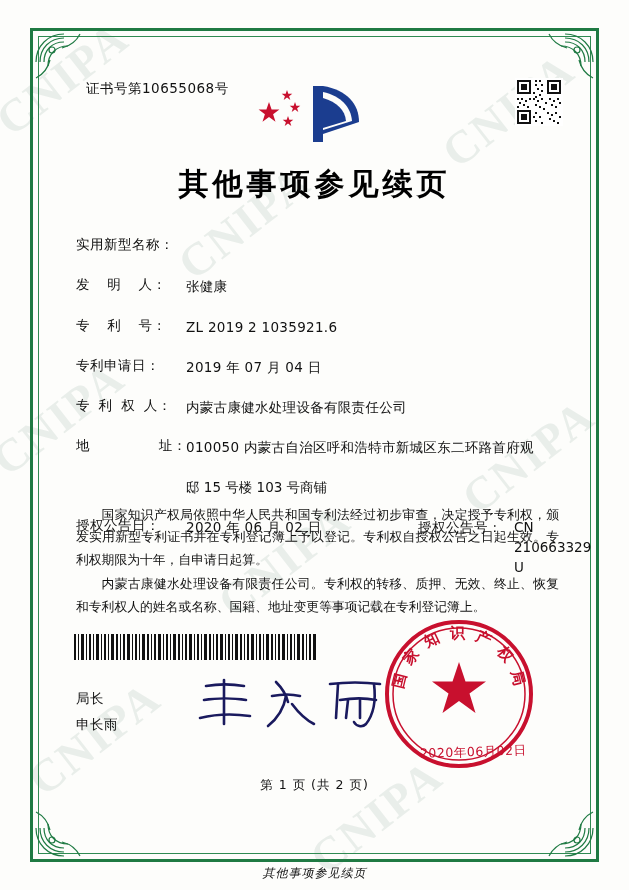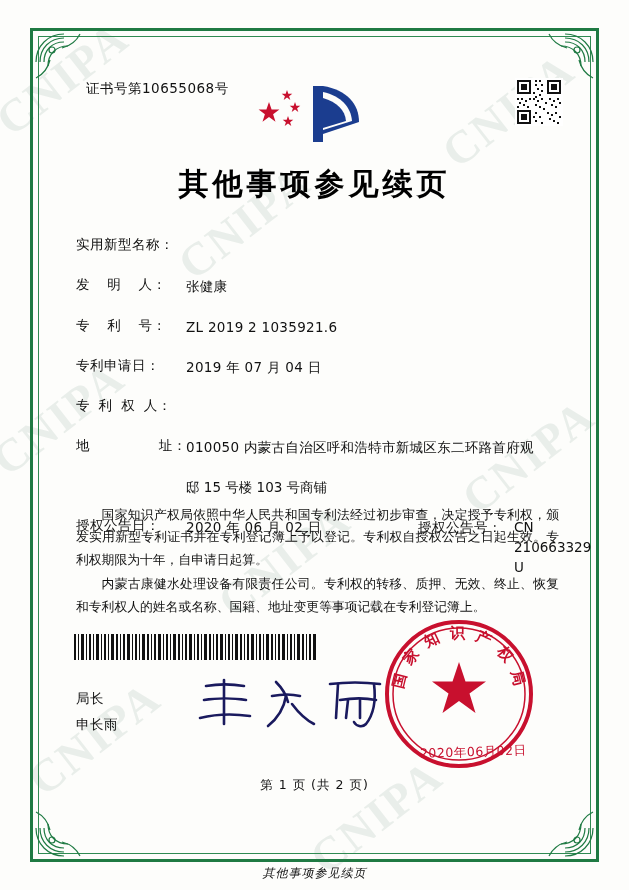--- a/index.html
+++ b/index.html
@@ -383,20 +383,21 @@
       <div class="frow">
         <div class="flabel">专  利  号：</div>
         <div class="fvalue">ZL 2019 2 1035921.6</div>
       </div>
       <div class="frow">
         <div class="flabel">专利申请日：</div>
         <div class="fvalue">2019 年 07 月 04 日</div>
       </div>
       <div class="frow">
         <div class="flabel">专 利 权 人：</div>
+        <div class="fvalue">内蒙古康健水处理设备有限责任公司</div>
       </div>
       <div class="frow" style="margin-bottom:21px;">
         <div class="flabel">地        址：</div>
         <div class="fvalue">010050  内蒙古自治区呼和浩特市新城区东二环路首府观</div>
       </div>
       <div class="addr-line2" style="margin-bottom:20px;">邸 15 号楼 103 号商铺</div>
       <div class="frow two">
         <div class="flabel">授权公告日：</div>
         <div class="fvalue">2020 年 06 月 02 日</div>
         <div class="flabel2">授权公告号：</div>

